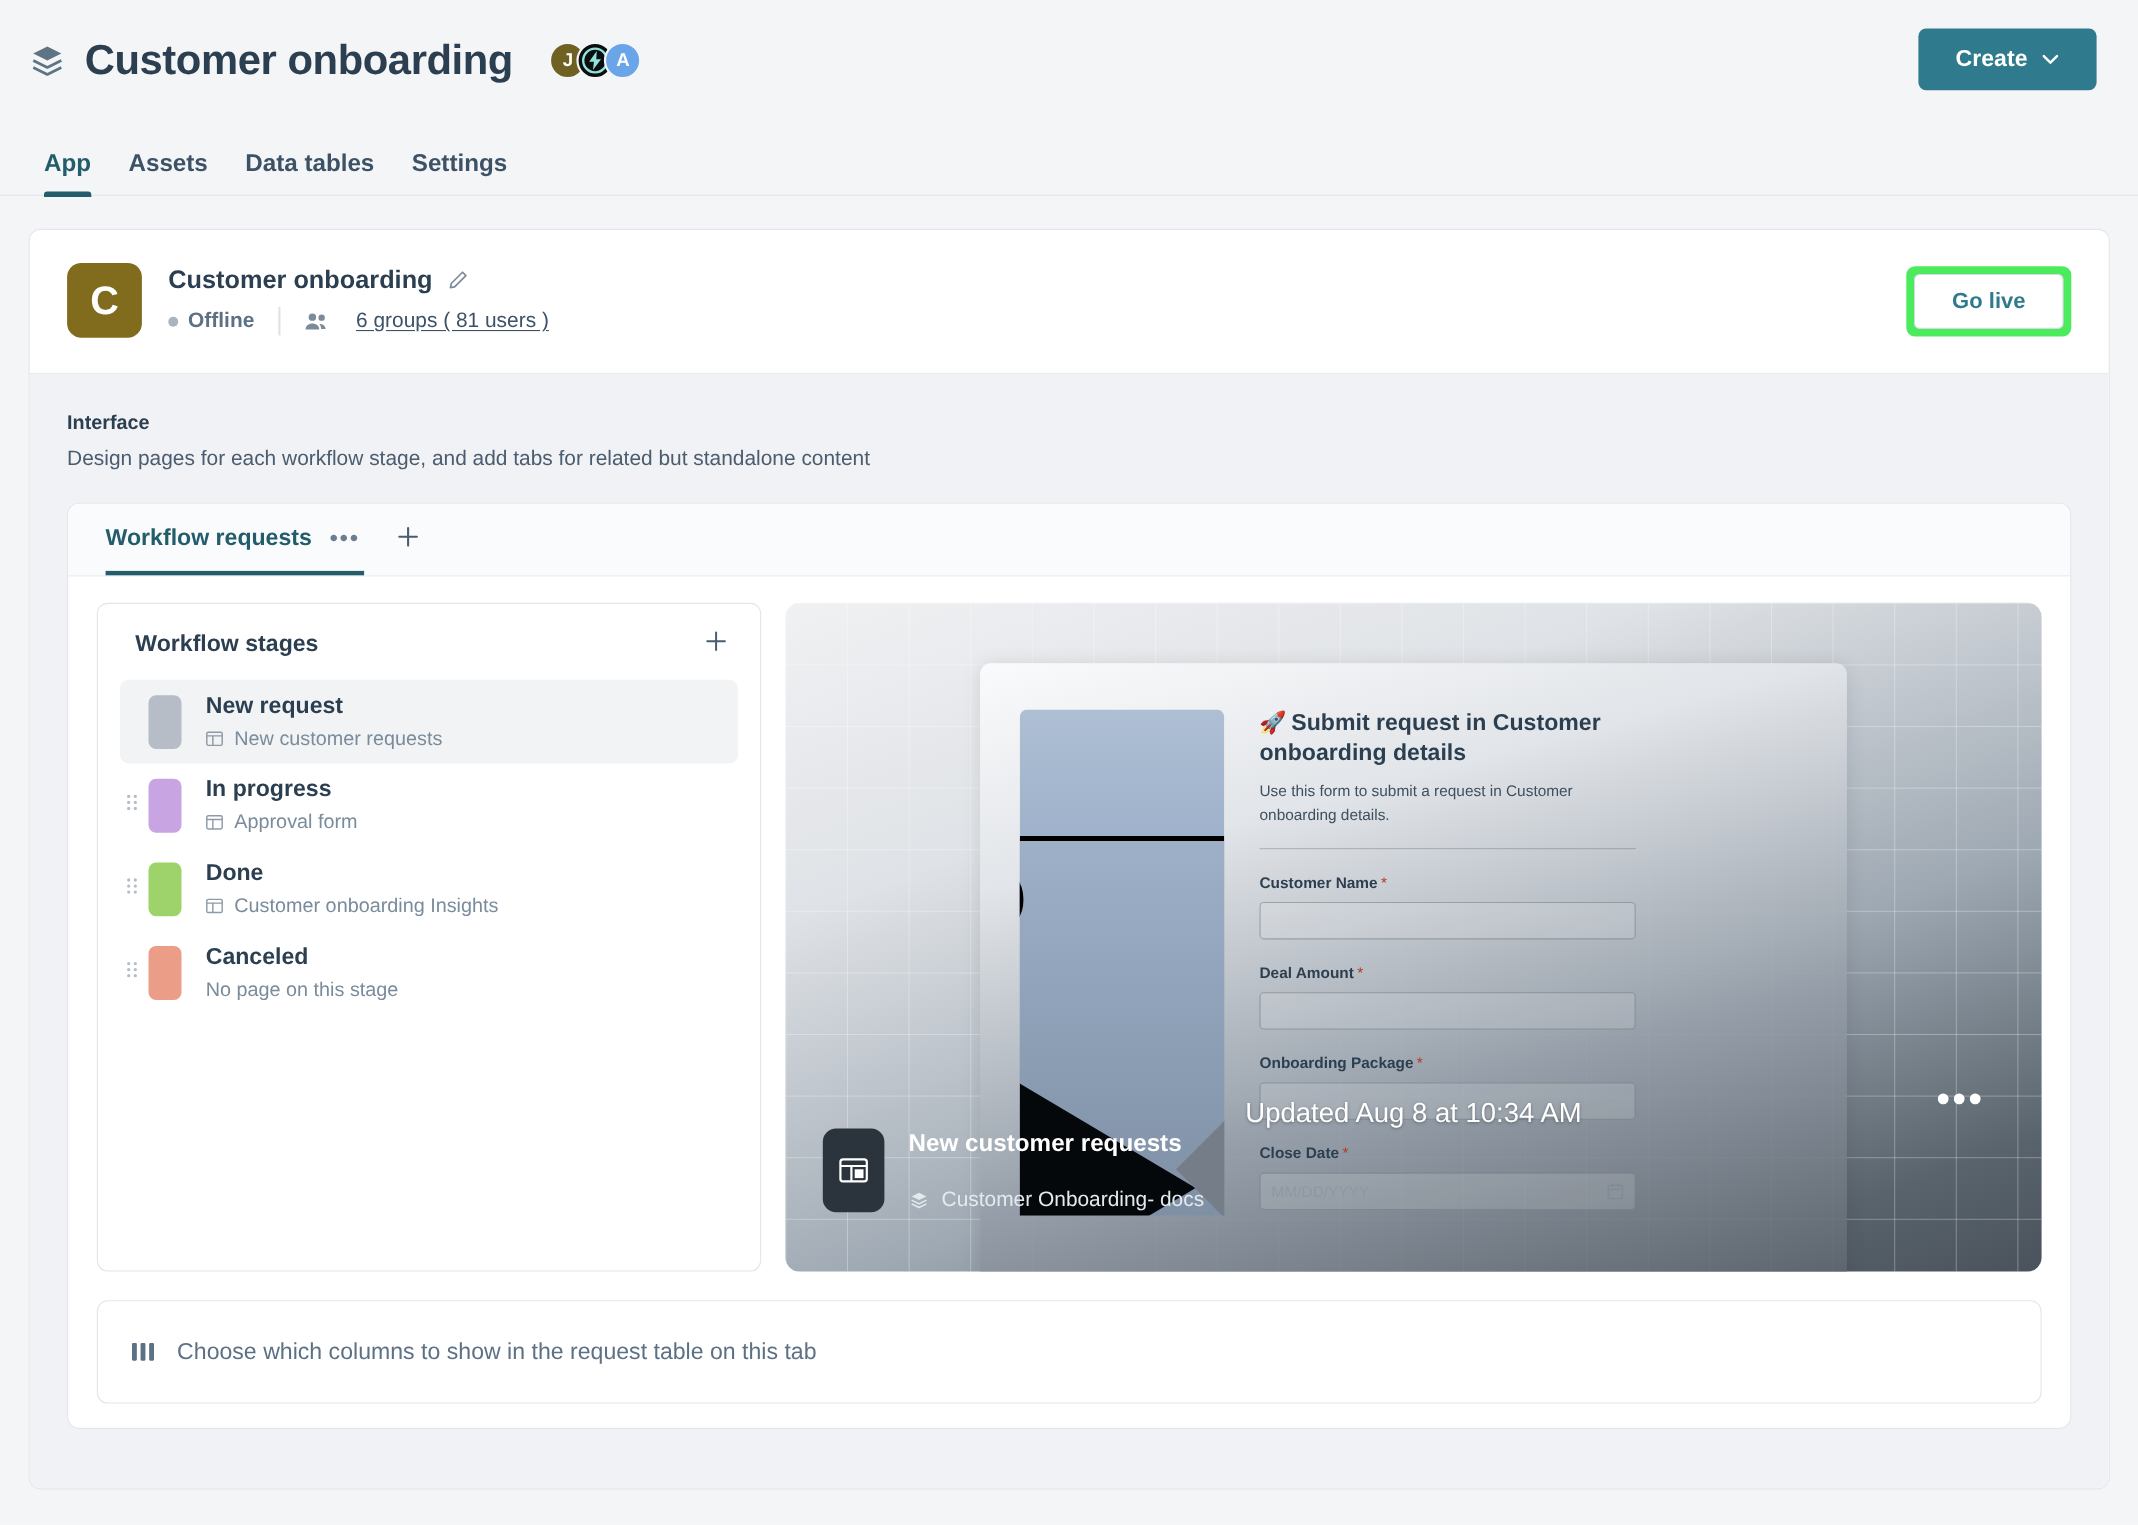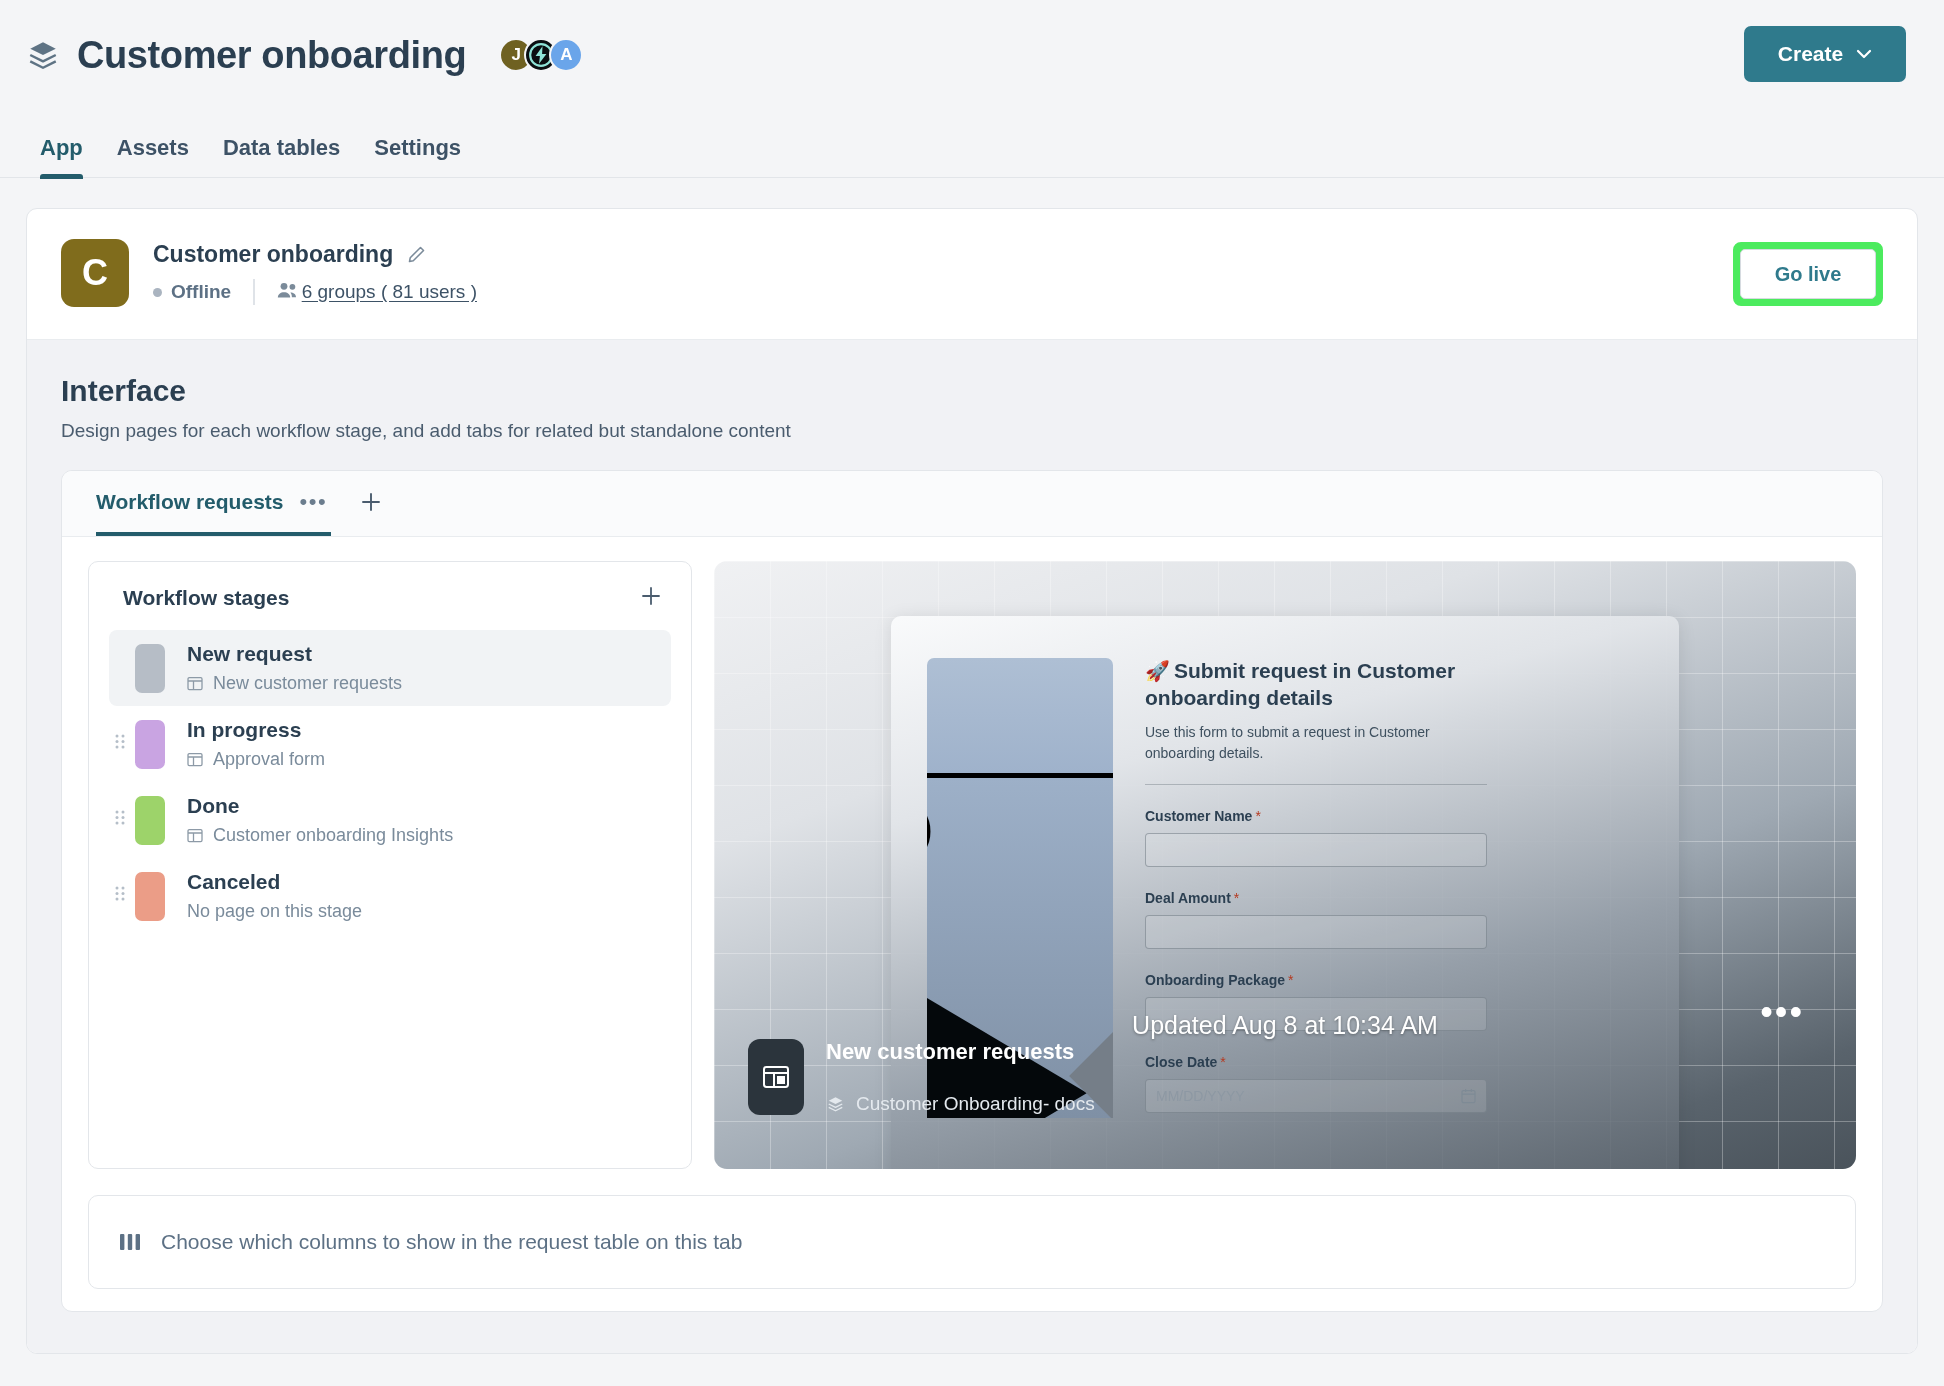--- a/index.html
+++ b/index.html
@@ -92,21 +92,21 @@
     flex: none;
   }
   .app-head-text { margin-left: 24px; }
   .app-name-row { display: flex; align-items: center; gap: 14px; }
   .app-name { font-size: 23px; font-weight: 700; color: #2b3f51; }
   .pencil { width: 19px; height: 19px; cursor: pointer; }
   .app-meta { display: flex; align-items: center; margin-top: 11px; gap: 0; }
   .dot { width: 9px; height: 9px; border-radius: 50%; background: #aab4c0; margin-right: 9px; }
   .offline { font-size: 19px; font-weight: 700; color: #5d7185; }
   .vdiv { width: 1.5px; height: 26px; background: #dfe3e8; margin: 0 22px; }
-  .groups { display: flex; gap: 3px; }
+  .groups { display: flex; align-items: center; gap: 25px; }
   .people-icon { width: 22px; height: 18px; }
   .groups-link {
     font-size: 19px; color: #3d5266; text-decoration: underline;
     text-underline-offset: 3px; cursor: pointer;
   }
   .golive-wrap {
     position: absolute; right: 34px; top: 50%; transform: translateY(-50%);
     border: 4px solid #4ceb5e; border-radius: 8px; padding: 3px;
     background: #4ceb5e;
   }
@@ -117,21 +117,21 @@
     display: flex; align-items: center; justify-content: center;
     cursor: pointer; font-family: "Liberation Sans", sans-serif;
   }
 
   
   .iface {
     background: #f1f2f5;
     padding: 34px 34px 0 34px;
     height: 1013px;
   }
-  .iface-title { font-size: 30px; font-weight: 700; color: #2b3f51; }
+  .iface-title { font-size: 18px; font-weight: 700; color: #2b3f51; }
   .iface-sub { font-size: 19px; color: #4a5c6e; margin-top: 12px; }
 
   .panel {
     margin-top: 28px;
     background: #fff;
     border: 1px solid #e3e6ea;
     border-radius: 11px;
     height: 842px;
     overflow: hidden;
   }

